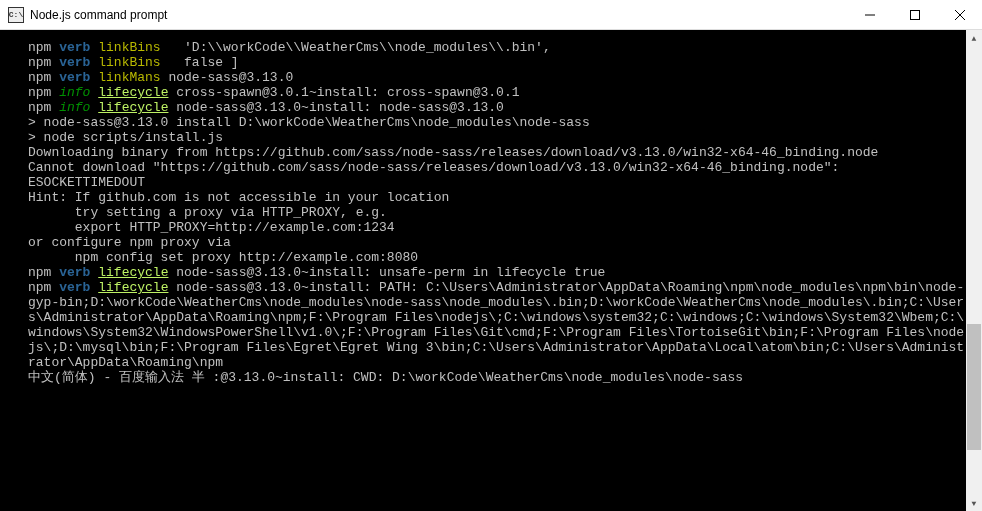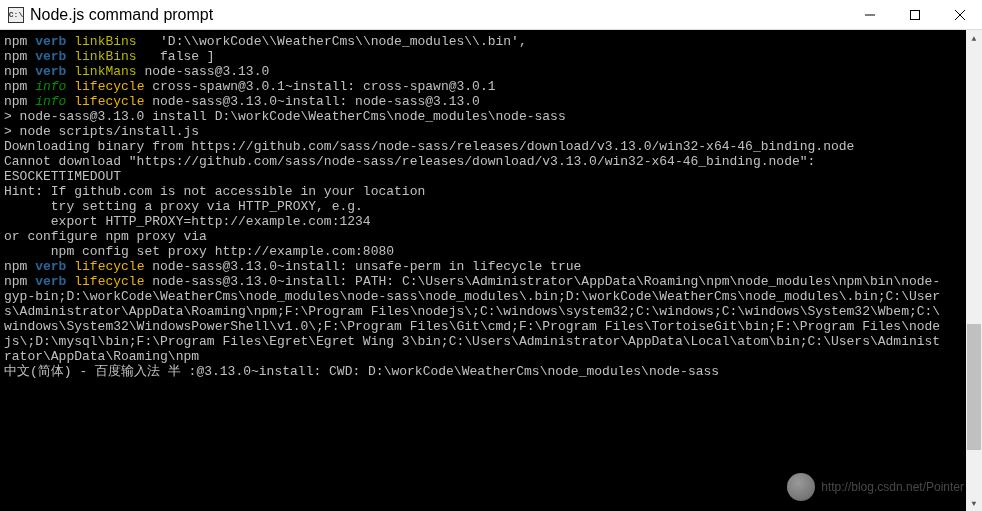--- a/index.html
+++ b/index.html
@@ -22,58 +22,59 @@
     margin: 0 6px 0 8px;
     border: 1px solid #333;
     display: flex; align-items: center; justify-content: center;
     font-size: 8px; color: #333; font-weight: bold;
     background: #eee;
   }
   .titlebar .title {
     flex: 1;
     color: #000;
     font-family: "Segoe UI", Tahoma, sans-serif;
-    font-size: 16px;
+    font-size: 12px;
   }
   .titlebar .btns { display: flex; }
   .titlebar .btn {
     width: 45px; height: 30px;
     display: flex; align-items: center; justify-content: center;
     font-family: "Segoe UI", sans-serif;
     color: #000;
   }
   .titlebar .btn svg { stroke: #000; stroke-width: 1; fill: none; }
   .terminal {
     flex: 1;
     background: #000;
     color: #c0c0c0;
-    padding: 4px 4px;
+    padding: 10px 4px;
     line-height: 15px;
     white-space: pre;
     overflow: hidden;
     position: relative;
+    margin-left: 24px;
   }
   .scrollbar {
     position: absolute; right: 0; top: 0; bottom: 0;
     width: 16px; background: #f0f0f0;
     display: flex; flex-direction: column;
   }
   .sb-arrow {
     height: 16px; background: #f0f0f0;
     display: flex; align-items: center; justify-content: center;
     color: #555; font-size: 8px;
   }
   .sb-track { flex: 1; background: #f0f0f0; position: relative; }
   .sb-thumb { position: absolute; left: 1px; right: 1px; background: #c0c0c0; }
   .l { display: block; }
   .npm { color: #c0c0c0; }
   .verb { color: #2a6496; font-weight: bold; }
   .info { color: #009000; font-style: italic; }
   .cy { color: #b8b800; }
-  .mag { color: #eab308; }
+  .mag { color: #bef264; text-decoration: underline; }
   .white { color: #c0c0c0; }
   .watermark {
     position: absolute; right: 18px; bottom: 10px;
     color: rgba(200,200,200,0.35);
     font-size: 12px;
     font-family: Arial, sans-serif;
     display: flex; align-items: center; gap: 6px;
   }
   .mushroom {
     width: 28px; height: 28px; border-radius: 50%;
@@ -108,17 +109,13 @@
 </div>
 
 <div class="terminal" id="terminal"><span class="l"><span class="npm">npm </span><span class="verb">verb </span><span class="cy">linkBins</span><span class="white">   'D:\\workCode\\WeatherCms\\node_modules\\.bin',</span></span><span class="l"><span class="npm">npm </span><span class="verb">verb </span><span class="cy">linkBins</span><span class="white">   false ]</span></span><span class="l"><span class="npm">npm </span><span class="verb">verb </span><span class="cy">linkMans</span><span class="white"> node-sass@3.13.0</span></span><span class="l"><span class="npm">npm </span><span class="info">info </span><span class="mag">lifecycle</span><span class="white"> cross-spawn@3.0.1~install: cross-spawn@3.0.1</span></span><span class="l"><span class="npm">npm </span><span class="info">info </span><span class="mag">lifecycle</span><span class="white"> node-sass@3.13.0~install: node-sass@3.13.0</span></span><span class="l"><span class="white"></span></span><span class="l"><span class="white">&gt; node-sass@3.13.0 install D:\workCode\WeatherCms\node_modules\node-sass</span></span><span class="l"><span class="white">&gt; node scripts/install.js</span></span><span class="l"><span class="white"></span></span><span class="l"><span class="white">Downloading binary from https://github.com/sass/node-sass/releases/download/v3.13.0/win32-x64-46_binding.node</span></span><span class="l"><span class="white">Cannot download "https://github.com/sass/node-sass/releases/download/v3.13.0/win32-x64-46_binding.node":</span></span><span class="l"><span class="white"></span></span><span class="l"><span class="white">ESOCKETTIMEDOUT</span></span><span class="l"><span class="white"></span></span><span class="l"><span class="white">Hint: If github.com is not accessible in your location</span></span><span class="l"><span class="white">      try setting a proxy via HTTP_PROXY, e.g.</span></span><span class="l"><span class="white"></span></span><span class="l"><span class="white">      export HTTP_PROXY=http://example.com:1234</span></span><span class="l"><span class="white"></span></span><span class="l"><span class="white">or configure npm proxy via</span></span><span class="l"><span class="white"></span></span><span class="l"><span class="white">      npm config set proxy http://example.com:8080</span></span><span class="l"><span class="npm">npm </span><span class="verb">verb </span><span class="mag">lifecycle</span><span class="white"> node-sass@3.13.0~install: unsafe-perm in lifecycle true</span></span><span class="l"><span class="npm">npm </span><span class="verb">verb </span><span class="mag">lifecycle</span><span class="white"> node-sass@3.13.0~install: PATH: C:\Users\Administrator\AppData\Roaming\npm\node_modules\npm\bin\node-</span></span><span class="l"><span class="white">gyp-bin;D:\workCode\WeatherCms\node_modules\node-sass\node_modules\.bin;D:\workCode\WeatherCms\node_modules\.bin;C:\User</span></span><span class="l"><span class="white">s\Administrator\AppData\Roaming\npm;F:\Program Files\nodejs\;C:\windows\system32;C:\windows;C:\windows\System32\Wbem;C:\</span></span><span class="l"><span class="white">windows\System32\WindowsPowerShell\v1.0\;F:\Program Files\Git\cmd;F:\Program Files\TortoiseGit\bin;F:\Program Files\node</span></span><span class="l"><span class="white">js\;D:\mysql\bin;F:\Program Files\Egret\Egret Wing 3\bin;C:\Users\Administrator\AppData\Local\atom\bin;C:\Users\Administ</span></span><span class="l"><span class="white">rator\AppData\Roaming\npm</span></span><span class="l"><span class="white">中文(简体) - 百度输入法 半 :@3.13.0~install: CWD: D:\workCode\WeatherCms\node_modules\node-sass</span></span>
   <div class="scrollbar">
     <div class="sb-arrow">▲</div>
     <div class="sb-track">
       <div class="sb-thumb" id="sb-thumb" style="top: 62%; height: 28%;"></div>
     </div>
     <div class="sb-arrow">▼</div>
   </div>
-  <div class="watermark">
-    <div class="mushroom"></div>
-    <span>http://blog.csdn.net/Pointer</span>
-  </div>
 </div>
 
 </body></html>

